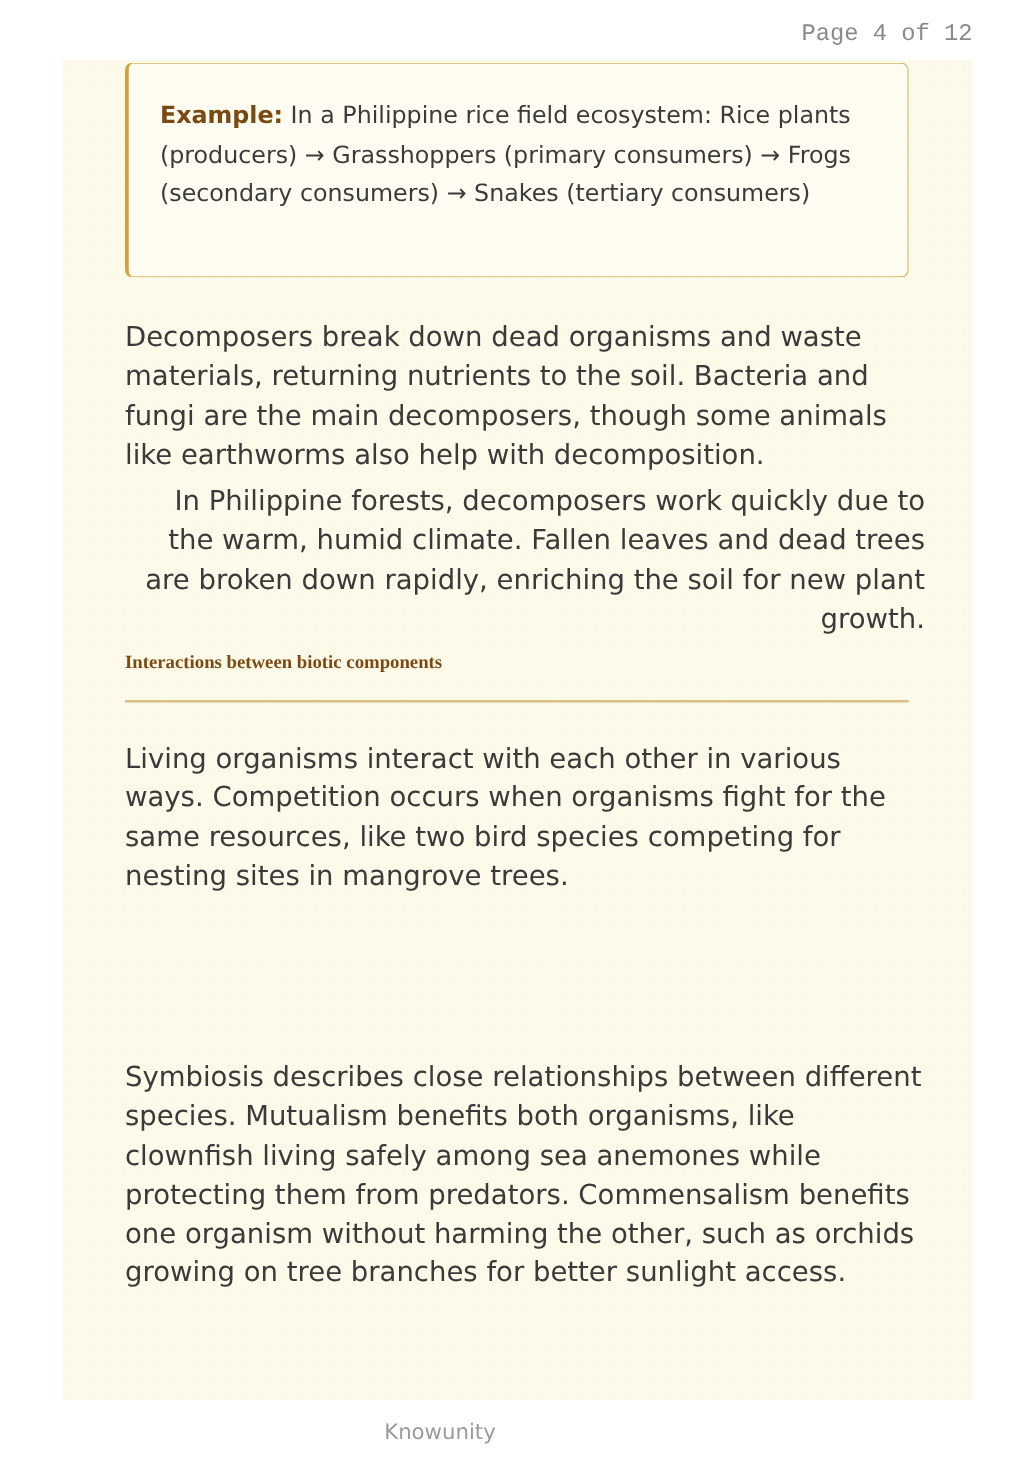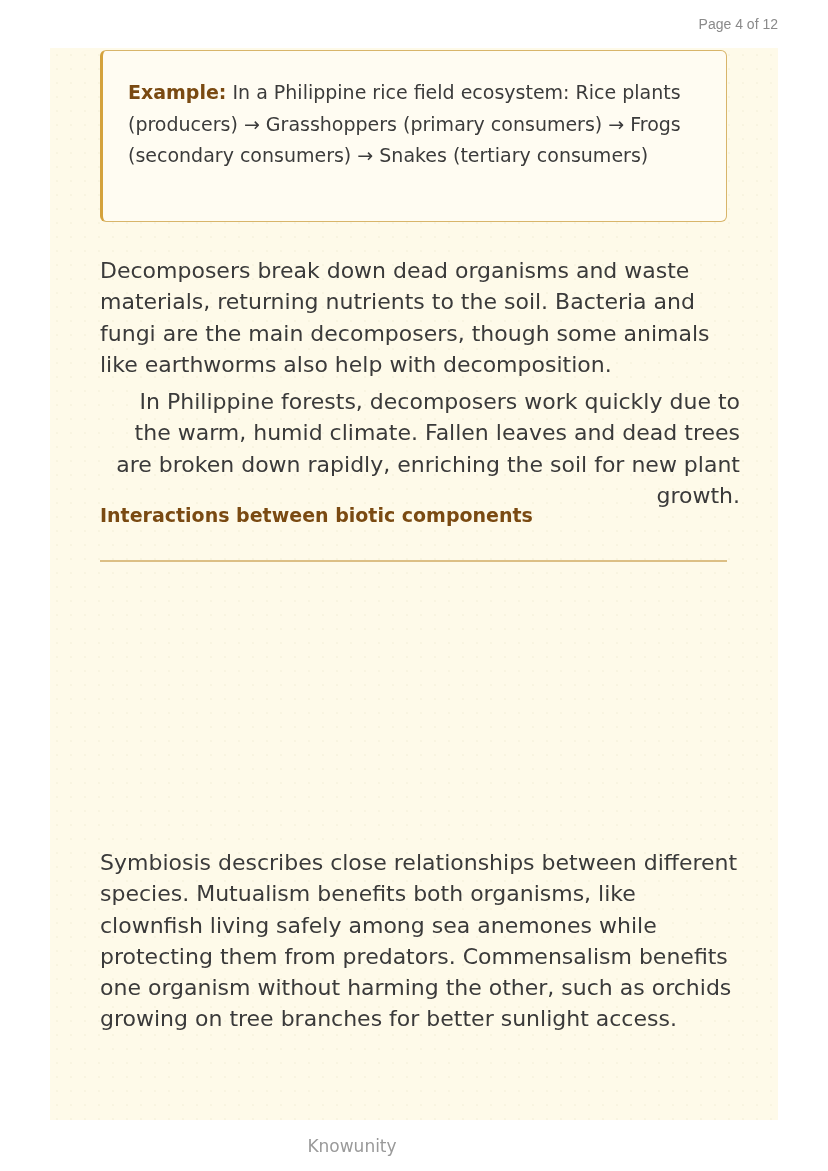--- a/index.html
+++ b/index.html
@@ -11,22 +11,22 @@
       width: 828px;
       height: 1171px;
       position: relative;
       overflow: hidden;
       font-family: "DejaVu Sans", sans-serif;
     }
     .page-number {
       position: absolute;
       top: 16px;
       right: 50px;
-      font-family: Liberation Sans, sans-serif;
-      font-size: 14px;
+      font-family: Liberation Mono, monospace;
+      font-size: 19px;
       color: #8a8a8a;
       margin-left: 10px;
     }
     .page {
       position: absolute;
       left: 50px;
       top: 48px;
       width: 728px;
       height: 1072px;
       background-color: #fefae9;
@@ -58,26 +58,27 @@
       left: 50px;
       width: 640px;
       margin: 0;
       font-size: 22px;
       line-height: 31.3px;
       color: #3a3a3a;
     }
     .section-heading {
       position: absolute;
       left: 50px;
-      top: 456px;
+      top: 474px;
       width: 627px;
       margin: 0;
-      font-size: 19px;
+      font-size: 15px;
       font-weight: bold;
       color: #7a4a12;
+      font-family: Liberation Serif, serif;
     }
     .section-rule {
       position: absolute;
       left: 50px;
       top: 512px;
       width: 627px;
       height: 2px;
       background: #dcbf85;
       border: none;
       margin: 0;
@@ -102,17 +103,18 @@
   <div class="example-box">
     <span class="example-label">Example:</span><span> In a Philippine rice field ecosystem: Rice plants (producers) → Grasshoppers (primary consumers) → Frogs (secondary consumers) → Snakes (tertiary consumers)</span>
   </div>
 
   <p class="body-text" style="top:207px;">Decomposers break down dead organisms and waste materials, returning nutrients to the soil. Bacteria and fungi are the main decomposers, though some animals like earthworms also help with decomposition.</p>
   <p class="body-text" style="top:338px;text-align:right;">In Philippine forests, decomposers work quickly due to the warm, humid climate. Fallen leaves and dead trees are broken down rapidly, enriching the soil for new plant growth.</p>
 
   <h2 class="section-heading">Interactions between biotic components</h2>
   <hr class="section-rule">
 
+  <p class="body-text" style="top:544px;">Living organisms interact with each other in various ways. Competition occurs when organisms fight for the same resources, like two bird species competing for nesting sites in mangrove trees.</p>
   <p class="body-text" style="top:799px;">Symbiosis describes close relationships between different species. Mutualism benefits both organisms, like clownfish living safely among sea anemones while protecting them from predators. Commensalism benefits one organism without harming the other, such as orchids growing on tree branches for better sunlight access.</p>
 
 </div>
 
 <div class="footer-brand">Knowunity</div>
 
 </body></html>

